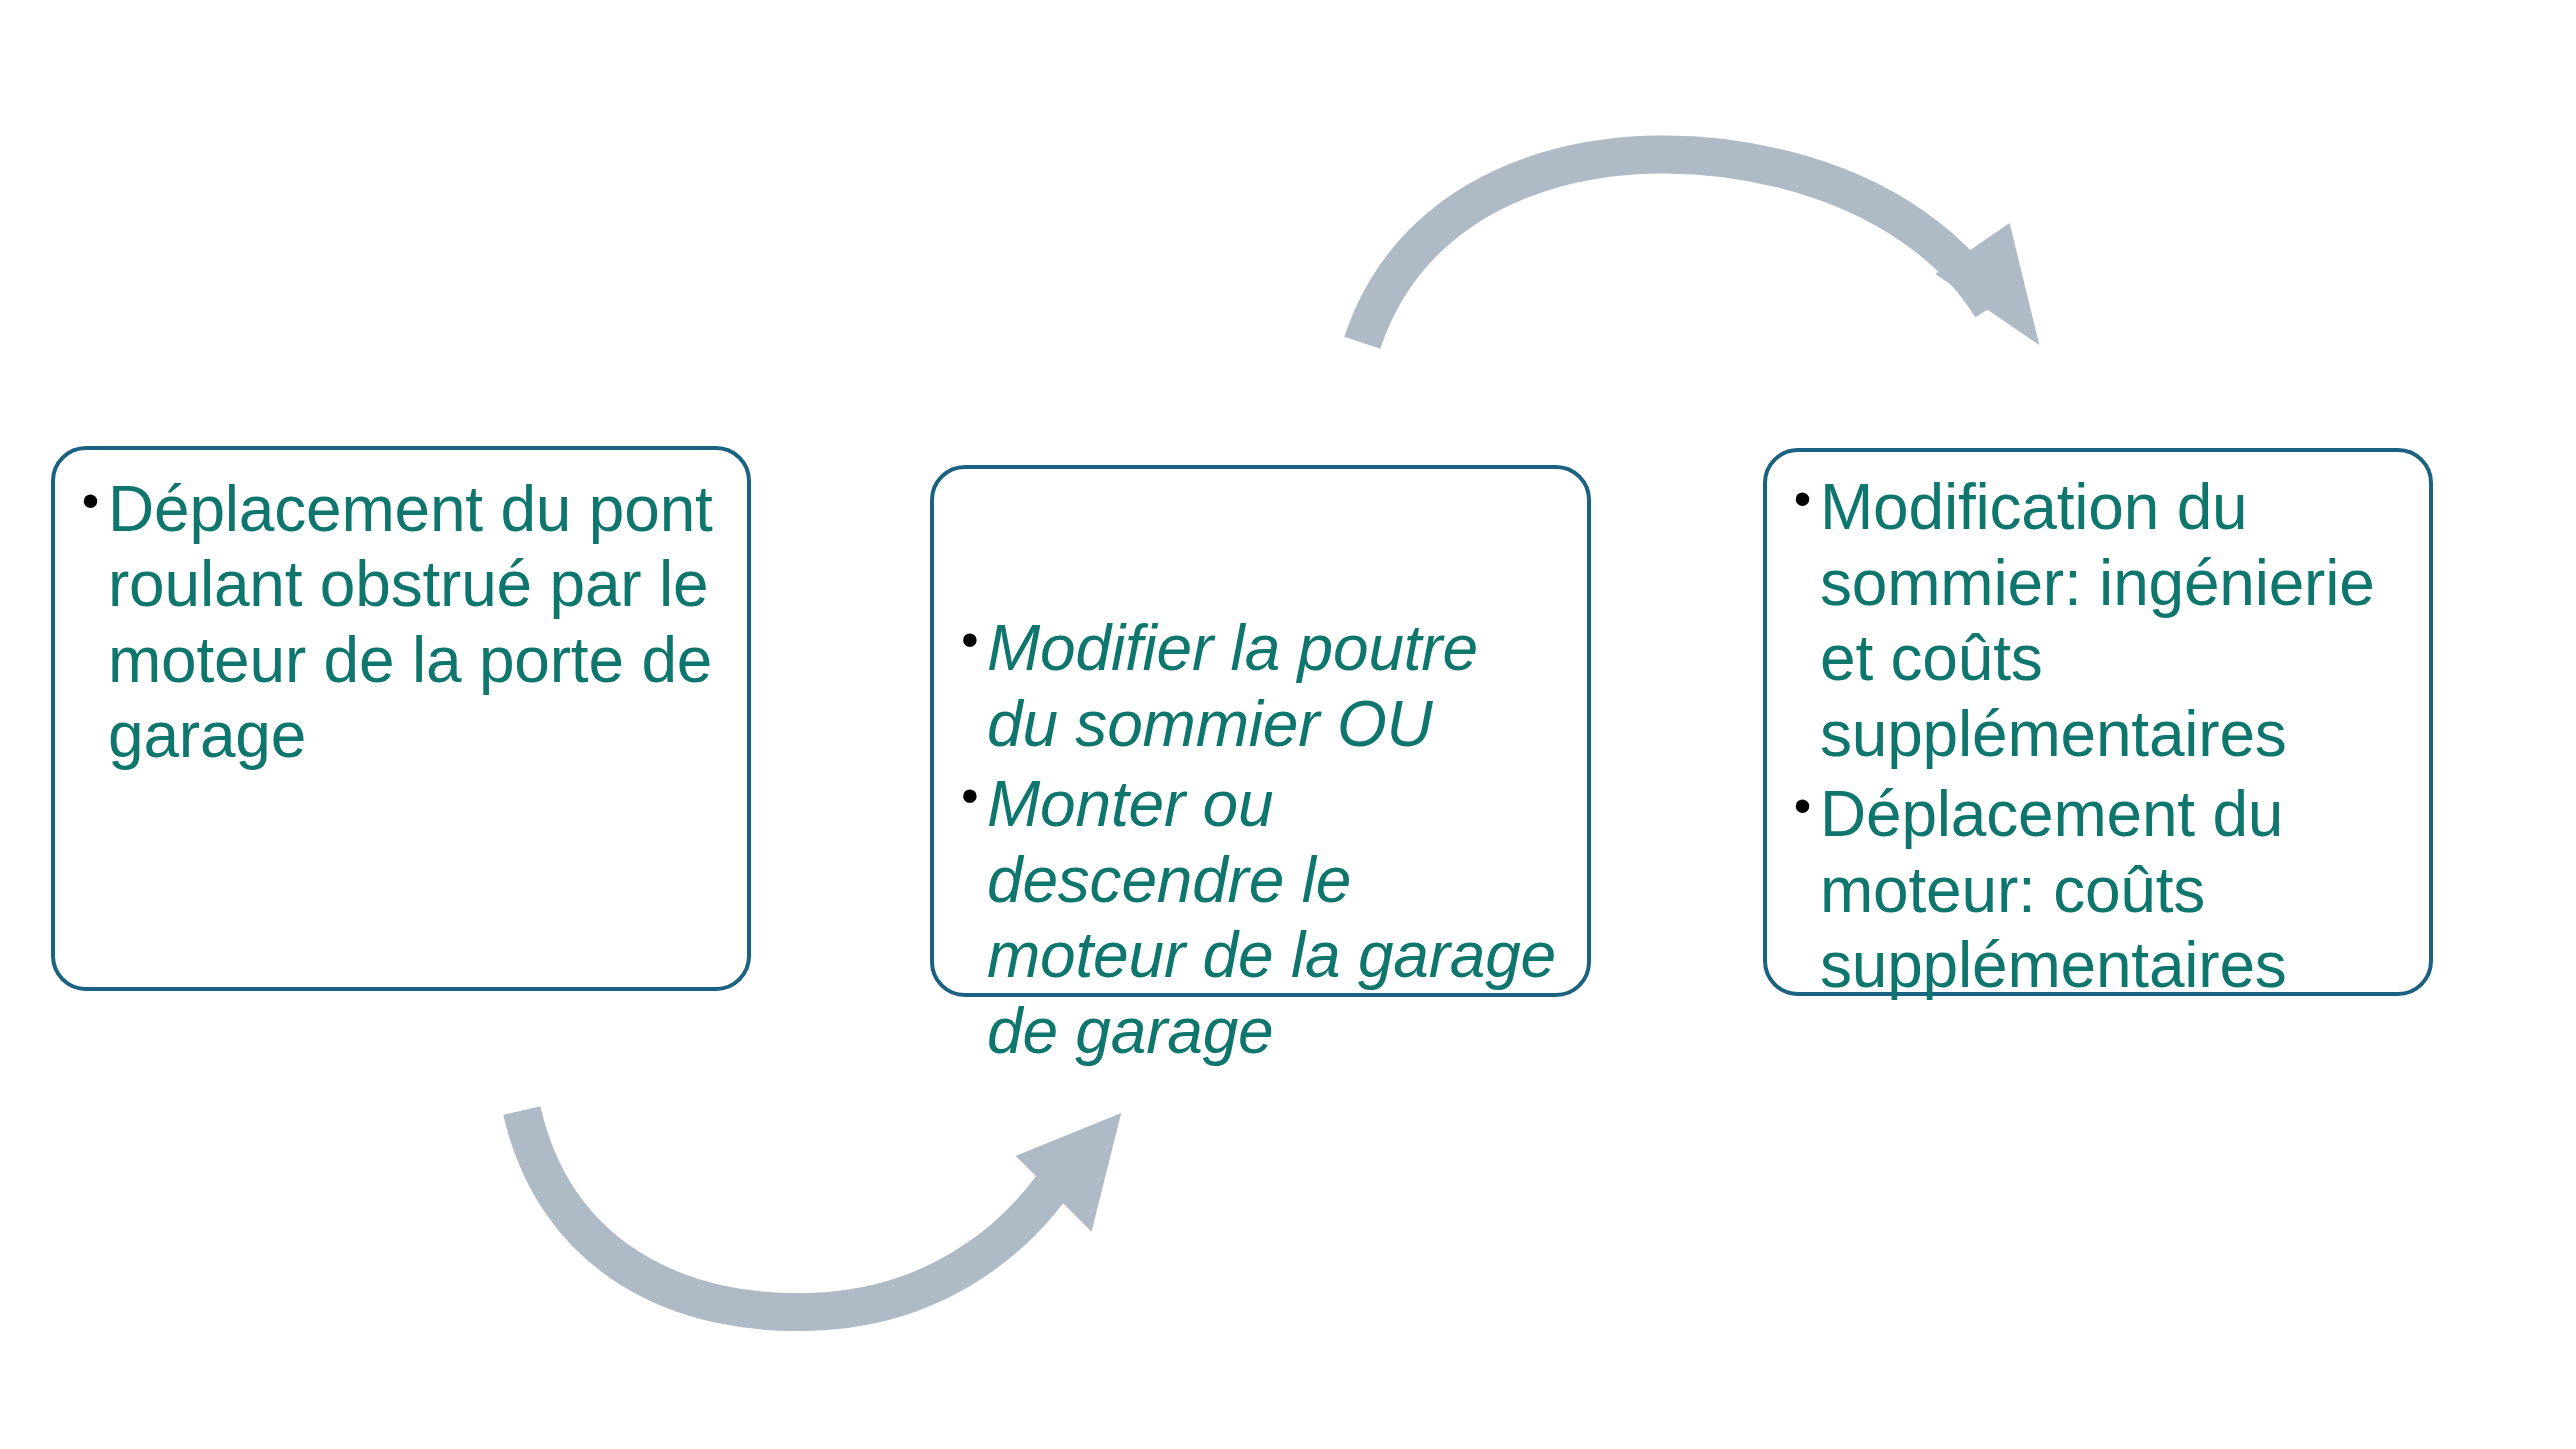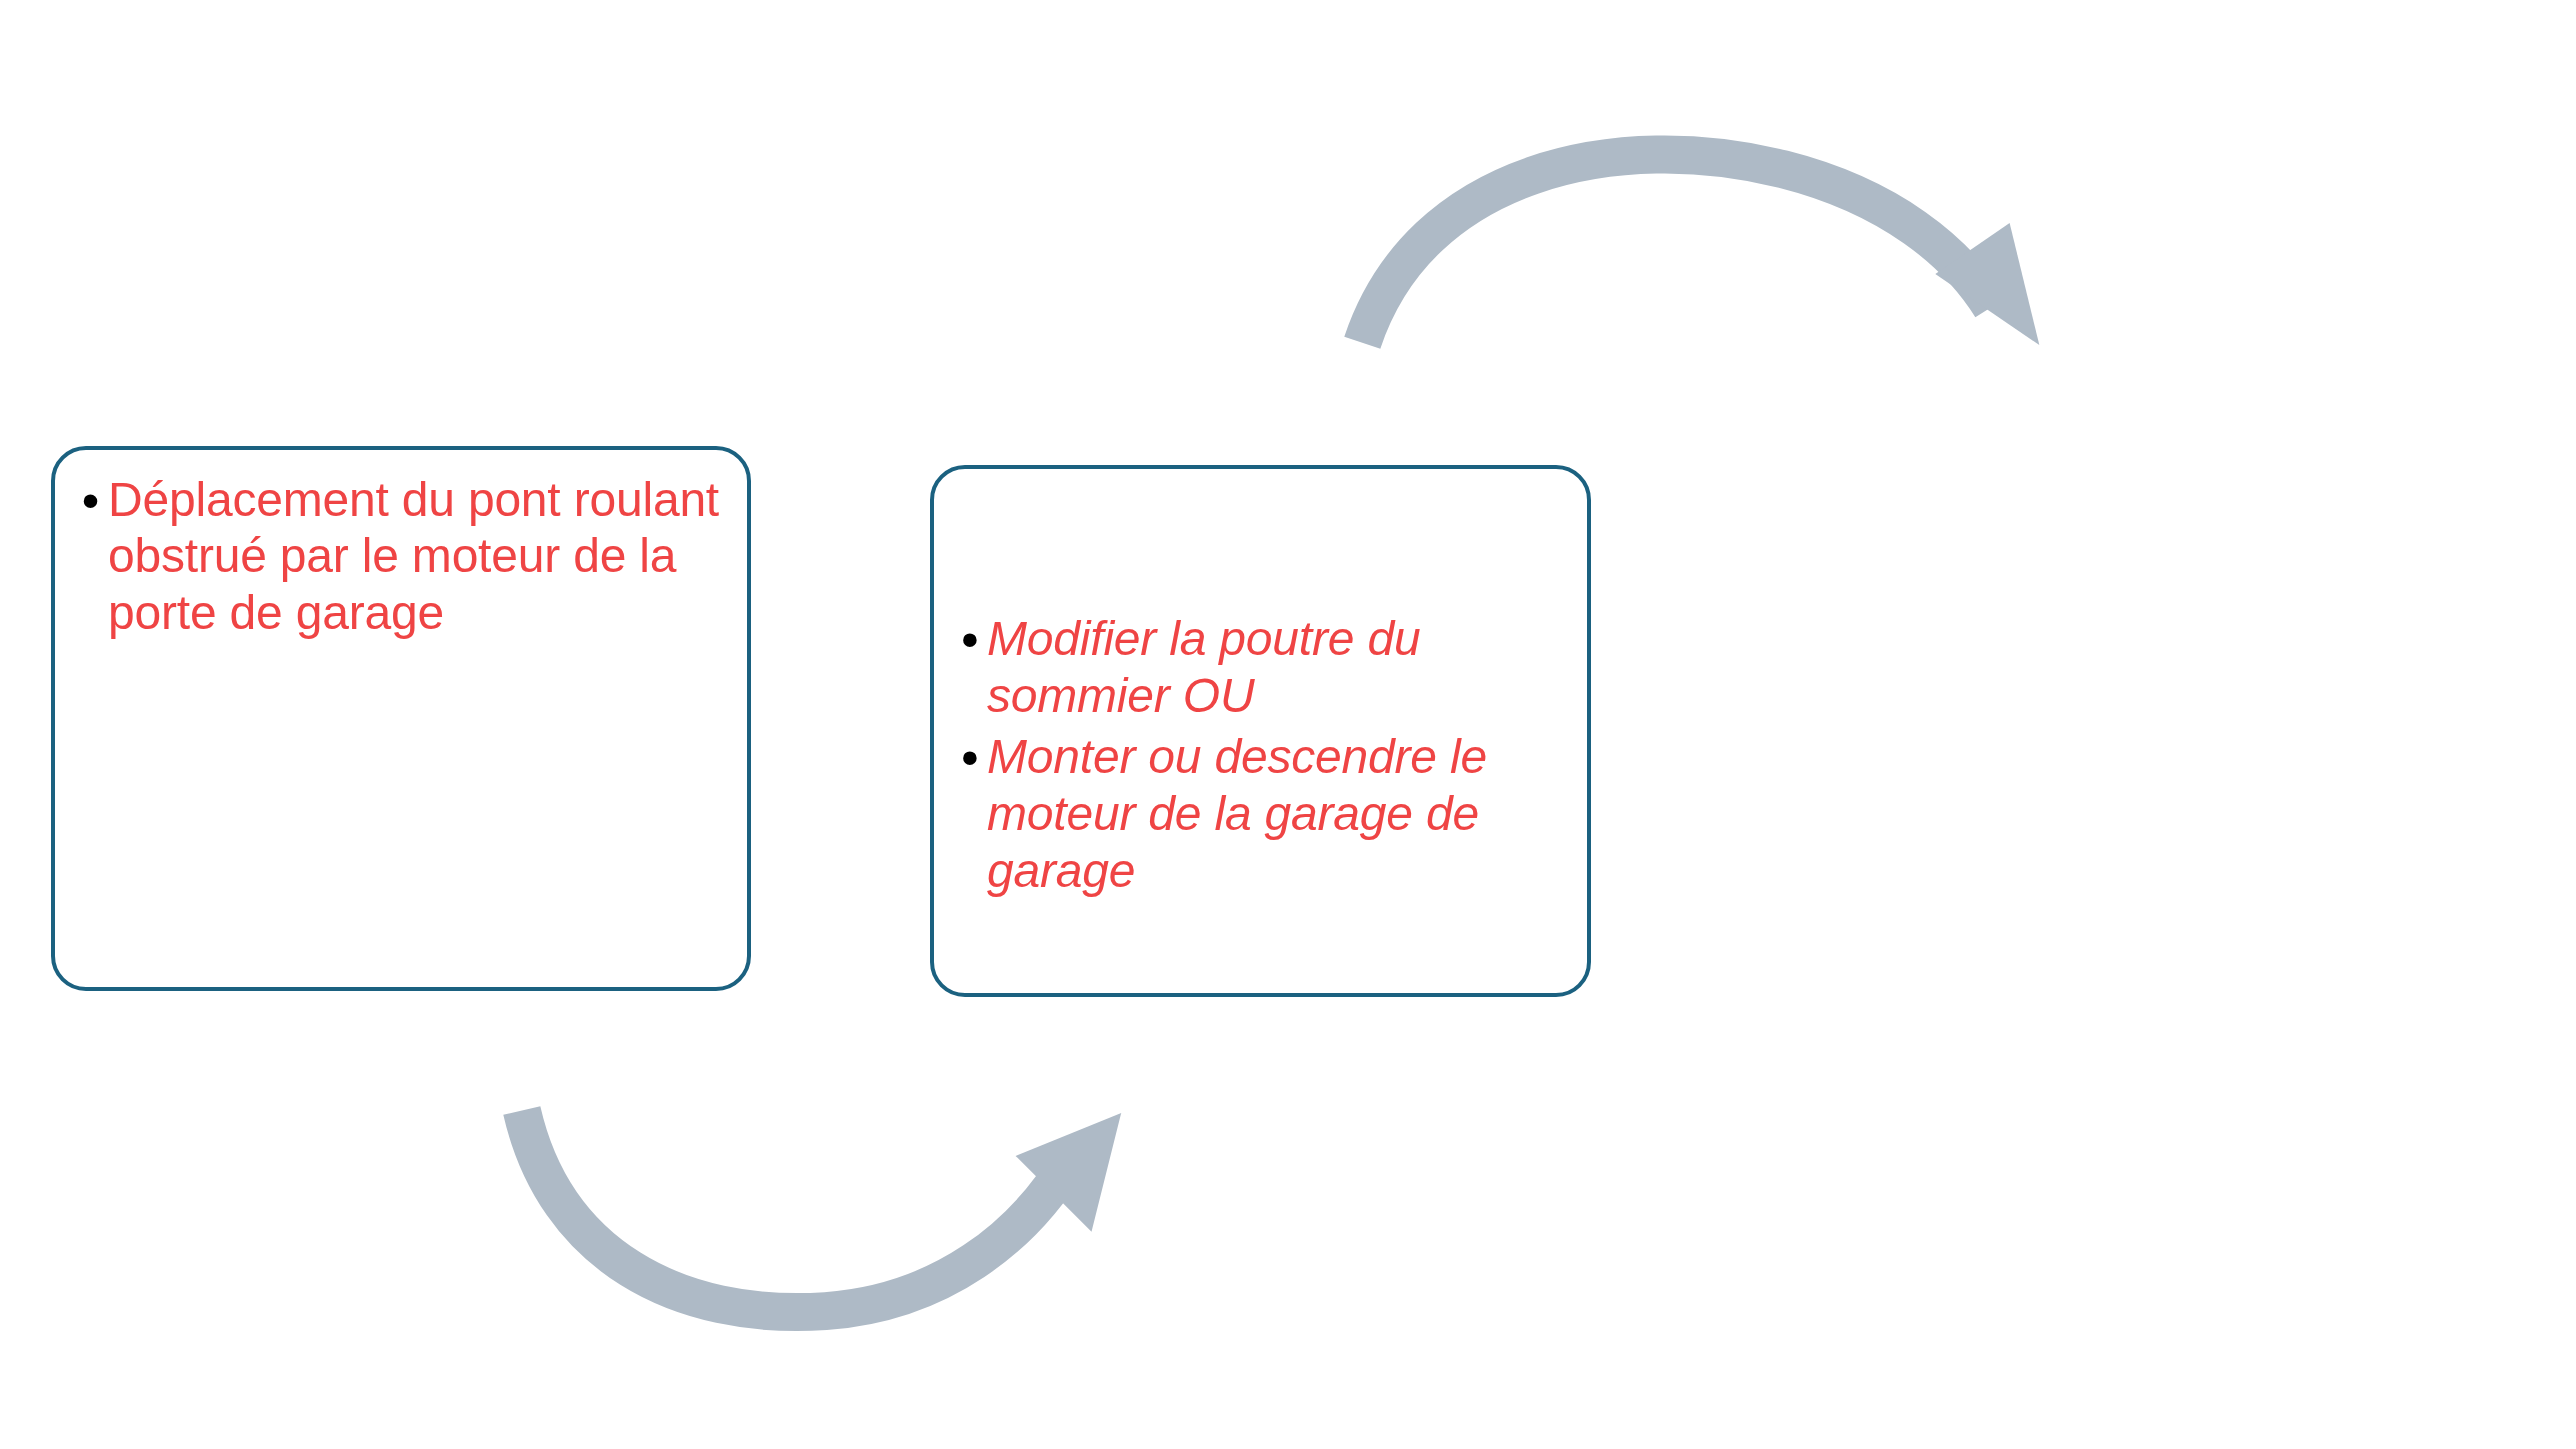--- a/index.html
+++ b/index.html
@@ -31,22 +31,22 @@
     padding: 21.5px 25px 0 25px;
   }
   .bullet-list {
     list-style: none;
     margin: 0;
     padding: 0;
   }
   .bullet-item {
     display: block;
     position: relative;
-    color: #ef4444;
-    font-size: 48px;
+    color: #0f766e;
+    font-size: 64px;
     line-height: 1.18;
     letter-spacing: -0.2px;
     padding-left: 28px;
     margin: 0 0 5px 0;
   }
   .bullet-item::before {
     content: "\2022";
     position: absolute;
     left: 1.7px;
     top: 0;
@@ -128,18 +128,26 @@
 
   <div class="card" id="card-solution">
     <div class="card-body">
       <ul class="bullet-list">
         <li class="bullet-item">Modifier la poutre du sommier OU</li>
         <li class="bullet-item">Monter ou descendre le moteur de la garage de garage</li>
       </ul>
     </div>
   </div>
 
+  <div class="card" id="card-consequence">
+    <div class="card-body">
+      <ul class="bullet-list">
+        <li class="bullet-item">Modification du sommier: ingénierie et coûts supplémentaires</li>
+        <li class="bullet-item">Déplacement du moteur: coûts supplémentaires</li>
+      </ul>
+    </div>
+  </div>
 
 
 
 
 </div>
 
 
 </body></html>

